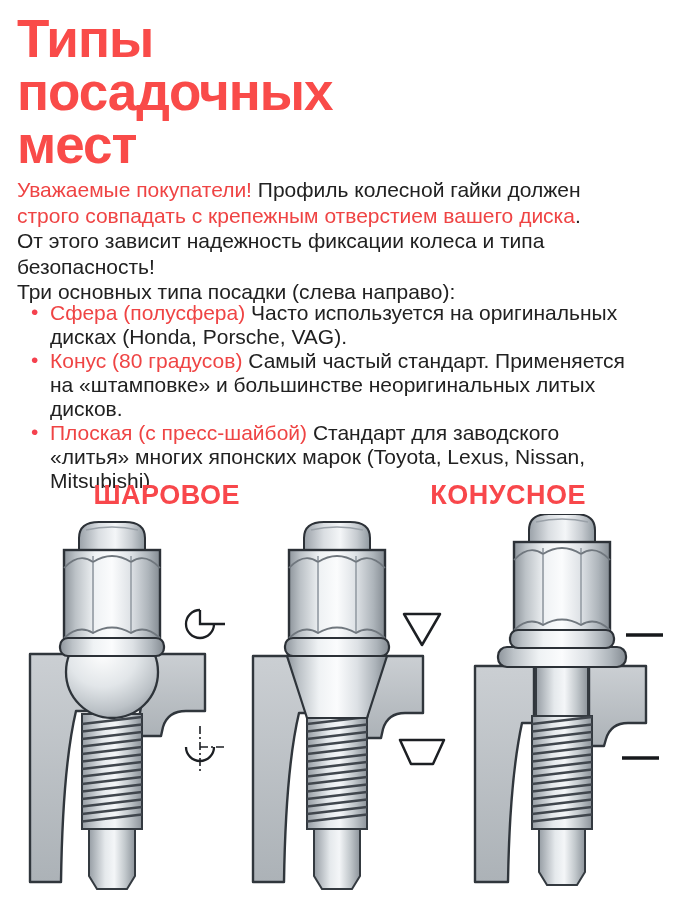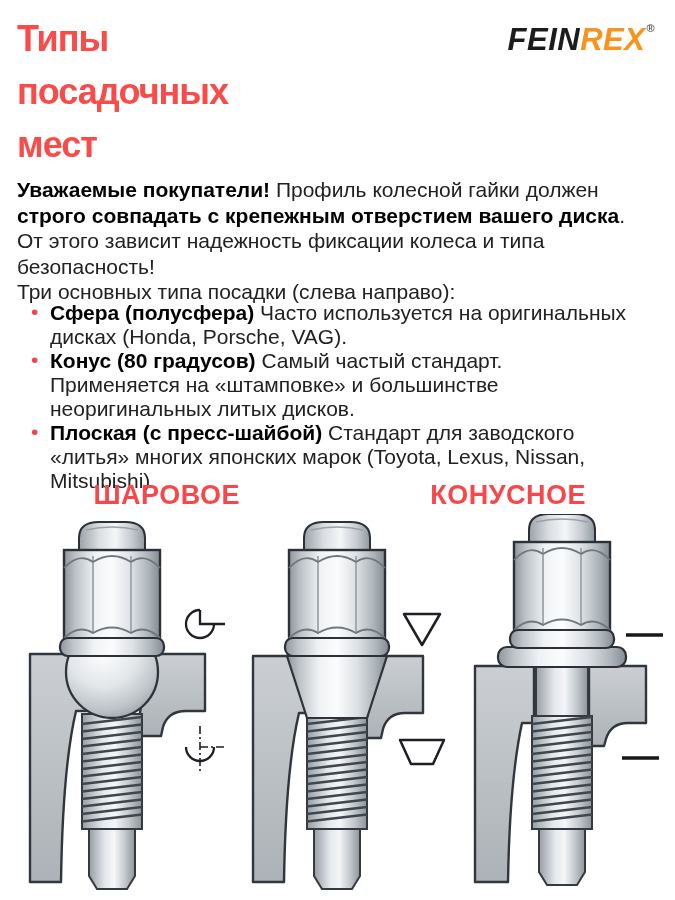--- a/index.html
+++ b/index.html
@@ -9,46 +9,43 @@
     font-family:"Liberation Sans","DejaVu Sans",sans-serif;
   }
   
   .logo{position:absolute;top:22px;right:20px;font-style:italic;font-weight:bold;
         font-size:31px;letter-spacing:.5px;white-space:nowrap;}
   .logo .p1{color:#1c1c1c;}
   .logo .p2{color:#f7941d;}
   .logo sup{font-size:11px;color:#555;font-style:normal;vertical-align:18px;margin-left:1px;}
   
   .title{position:absolute;top:12px;left:17px;color:#f94b49;font-weight:bold;
-         font-size:36px;line-height:53px;letter-spacing:-1px;}
+         font-size:53px;line-height:53px;letter-spacing:-1px;}
   
   .intro{position:absolute;top:177px;left:17px;width:645px;color:#212121;
          font-size:21px;line-height:25.5px;}
-  .rb{color:#000000;font-weight:bold;}
+  .rb{color:#ef4444;font-weight:normal;}
   
   .bullets{position:absolute;top:301px;left:17px;width:612px;margin:0;padding:0;
            list-style:none;color:#212121;font-size:21px;line-height:24px;}
   .bullets li{position:relative;padding-left:33px;}
   .bullets li .dot{position:absolute;left:14px;top:-1px;color:#f5414e;font-size:21px;}
   
   .col-headers{position:absolute;top:480px;left:0;width:675px;display:flex;gap:8px;}
   .col-headers .hdr{flex:1;text-align:center;color:#f8474b;font-weight:bold;
                     font-size:27px;letter-spacing:.5px;}
   
   .diagrams{position:absolute;top:514px;left:0;width:675px;height:386px;display:flex;}
   .diagrams svg{display:block;}
 </style>
 </head>
 <body>
 
 <div class="page">
 
-  <div class="logo">
-    <span class="p1">FEIN</span><span class="p2">REX</span><sup>®</sup>
-  </div>
 
   <div class="title">
     <div>Типы</div>
     <div>посадочных</div>
     <div>мест</div>
   </div>
 
   <div class="intro">
     <div><span class="rb">Уважаемые покупатели!</span><span> Профиль колесной гайки должен</span></div>
     <div><span class="rb">строго совпадать с крепежным отверстием вашего диска</span><span>.</span></div>

